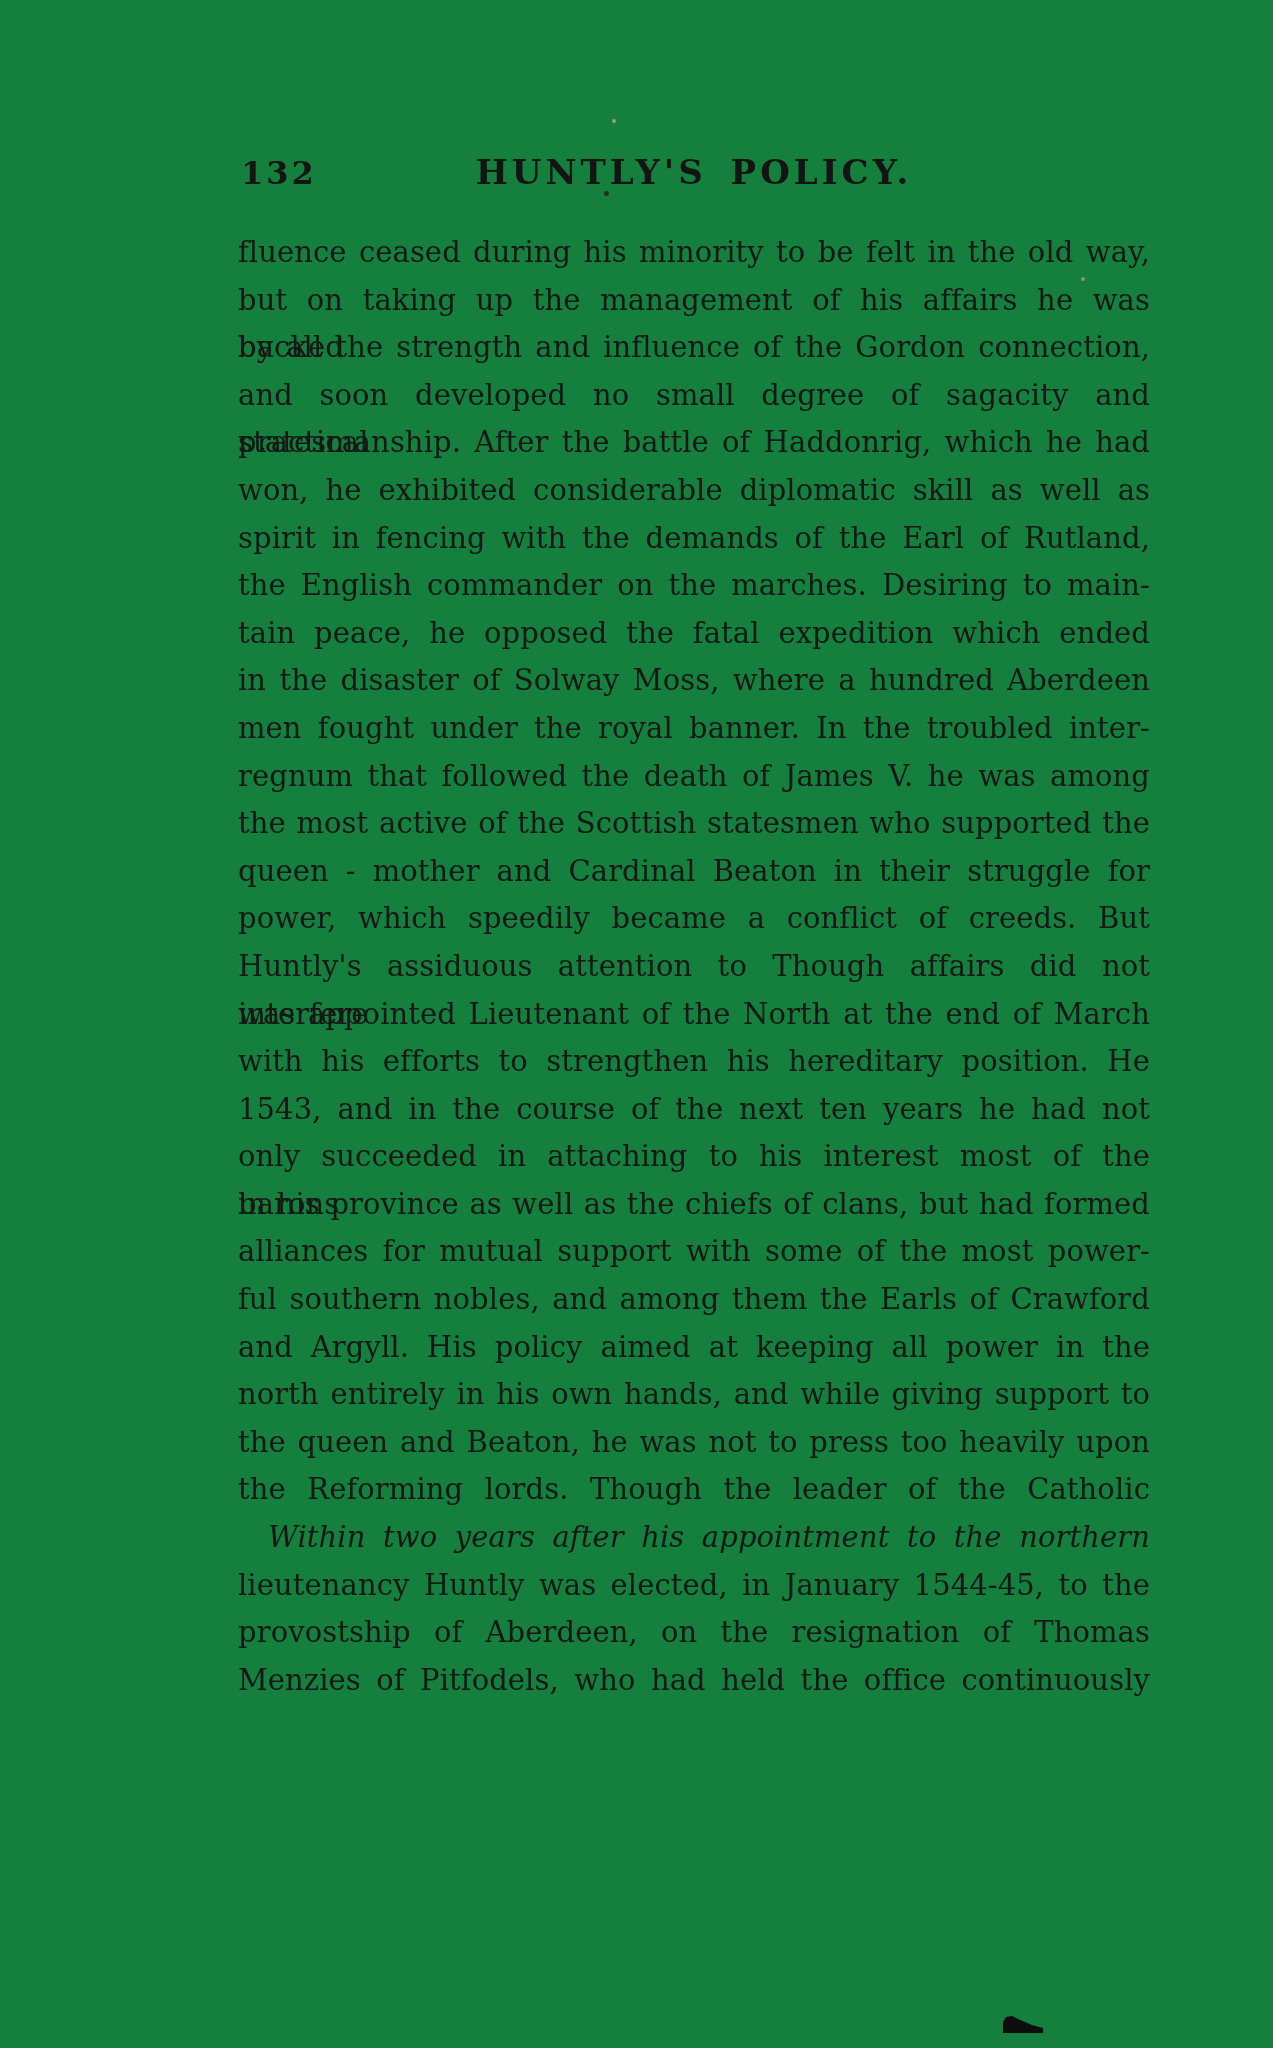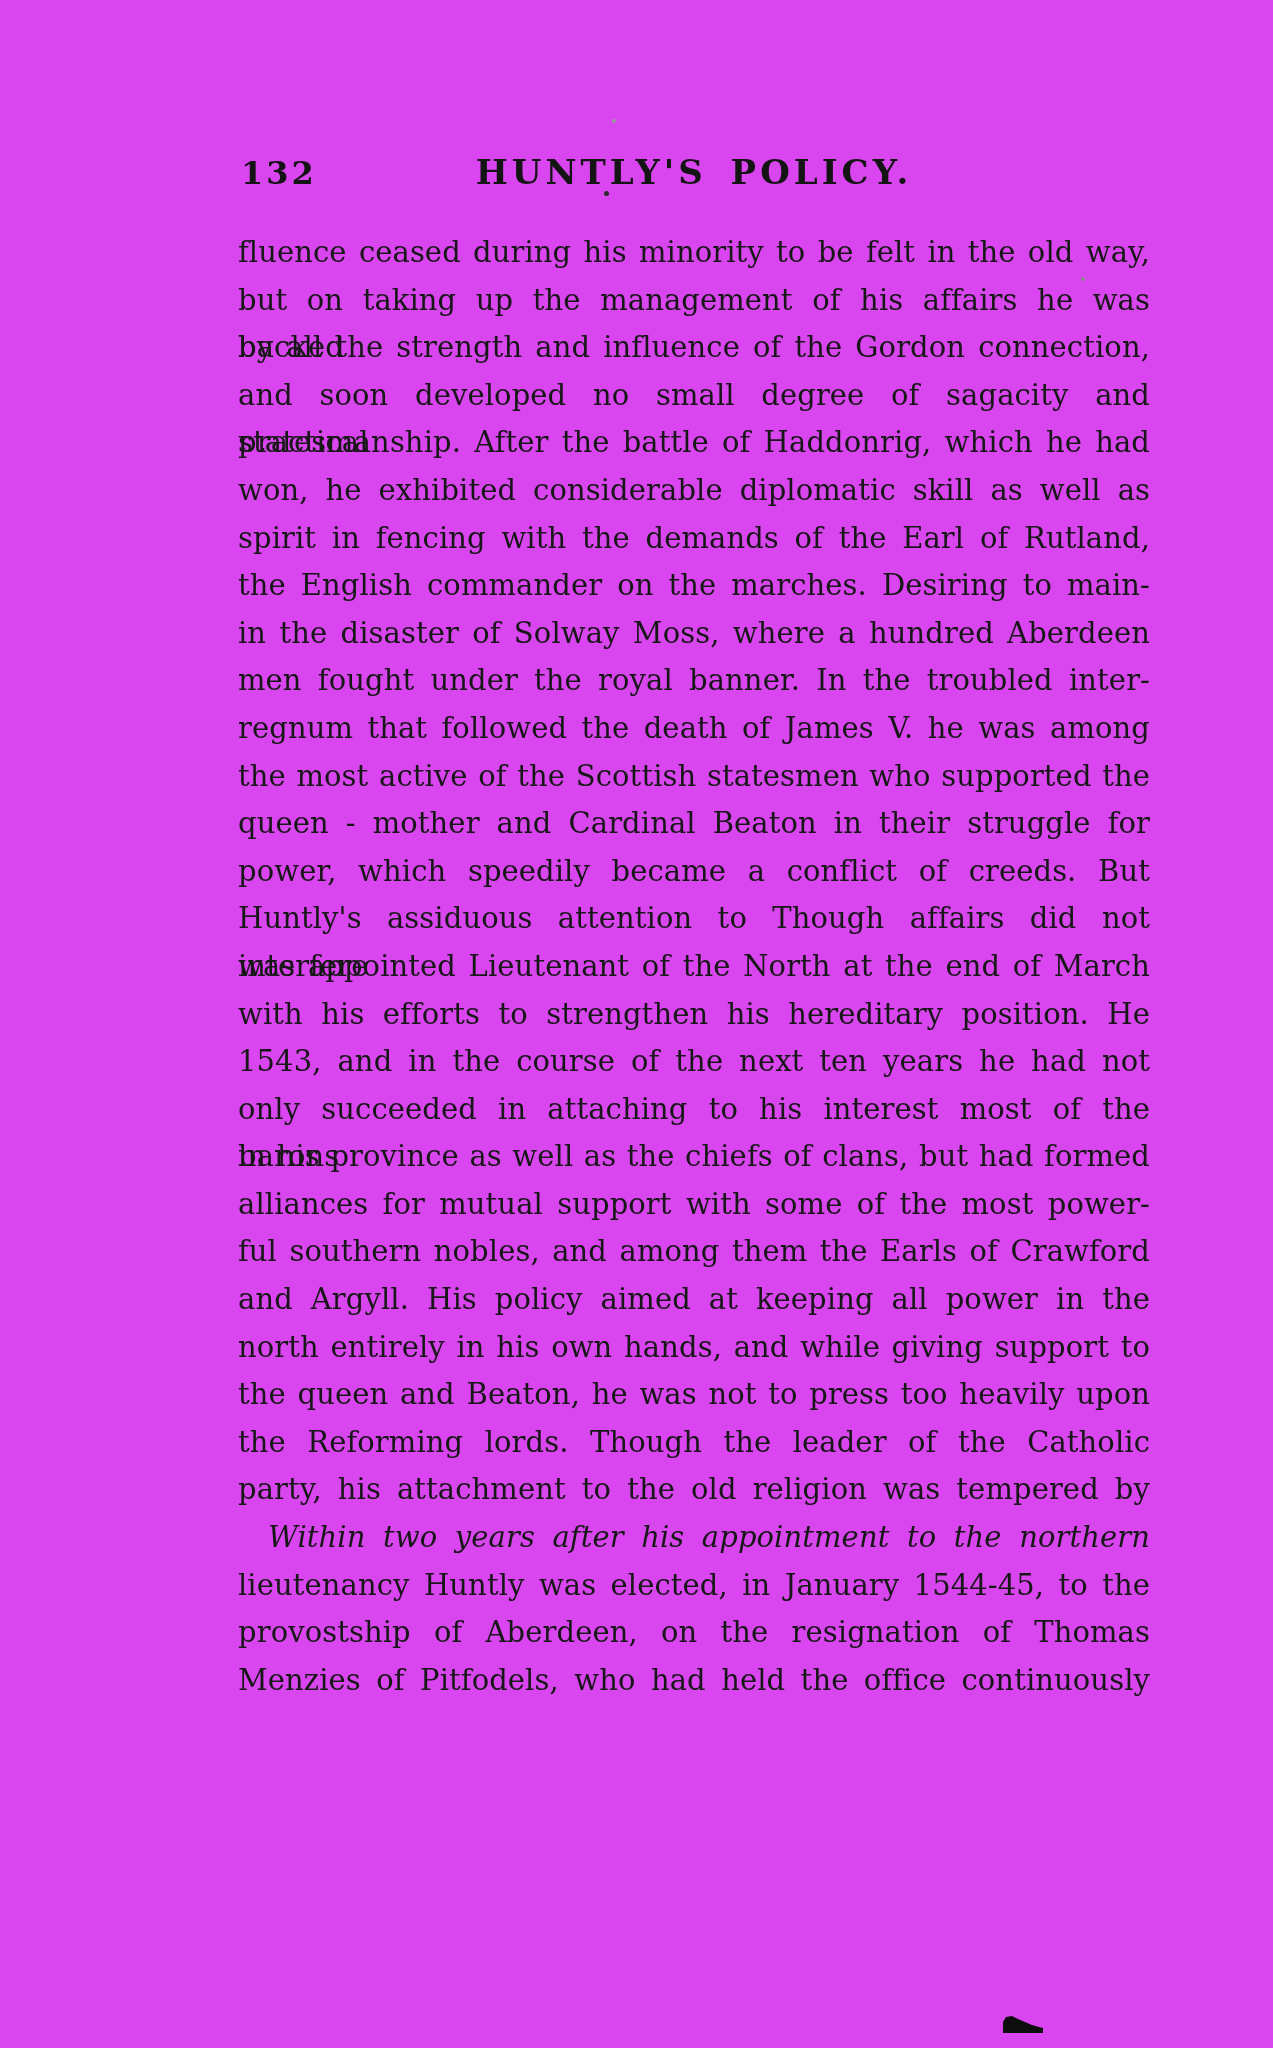--- a/index.html
+++ b/index.html
@@ -4,21 +4,21 @@
 <style>
   html, body {
     margin: 0;
     padding: 0;
     background: #ffffff;
   }
   .page {
     position: relative;
     width: 1273px;
     height: 2048px;
-    background: #d946ef;
+    background: #15803d;
     overflow: hidden;
     font-family: "DejaVu Serif", "Liberation Serif", serif;
     color: #161616;
   }
   .page-number {
     position: absolute;
     left: 241px;
     top: 154px;
     font-size: 32px;
     letter-spacing: 3px;
@@ -107,39 +107,39 @@
 
   <main class="body-text" id="body-text">
       <div class="line">fluence ceased during his minority to be felt in the old way,</div>
       <div class="line">but on taking up the management of his affairs he was backed</div>
       <div class="line">by all the strength and influence of the Gordon connection,</div>
       <div class="line">and soon developed no small degree of sagacity and practical</div>
       <div class="line">statesmanship.  After the battle of Haddonrig, which he had</div>
       <div class="line">won, he exhibited considerable diplomatic skill as well as</div>
       <div class="line">spirit in fencing with the demands of the Earl of Rutland,</div>
       <div class="line">the English commander on the marches.  Desiring to main-</div>
+      <div class="line">tain peace, he opposed the fatal expedition which ended</div>
       <div class="line">in the disaster of Solway Moss, where a hundred Aberdeen</div>
       <div class="line">men fought under the royal banner.  In the troubled inter-</div>
       <div class="line">regnum that followed the death of James V. he was among</div>
       <div class="line">the most active of the Scottish statesmen who supported the</div>
       <div class="line">queen - mother and Cardinal Beaton in their struggle for</div>
       <div class="line">power, which speedily became a conflict of creeds.  But</div>
       <div class="line">Huntly's assiduous attention to Though affairs did not interfere</div>
       <div class="line">was appointed Lieutenant of the North at the end of March</div>
       <div class="line">with his efforts to strengthen his hereditary position.  He</div>
       <div class="line">1543, and in the course of the next ten years he had not</div>
       <div class="line">only succeeded in attaching to his interest most of the barons</div>
       <div class="line">in his province as well as the chiefs of clans, but had formed</div>
       <div class="line">alliances for mutual support with some of the most power-</div>
       <div class="line">ful southern nobles, and among them the Earls of Crawford</div>
       <div class="line">and Argyll.  His policy aimed at keeping all power in the</div>
       <div class="line">north entirely in his own hands, and while giving support to</div>
       <div class="line">the queen and Beaton, he was not to press too heavily upon</div>
       <div class="line">the Reforming lords.  Though the leader of the Catholic</div>
-      <div class="line">party, his attachment to the old religion was tempered by</div>
       <div class="line indent">Within two years after his appointment to the northern</div>
       <div class="line">lieutenancy Huntly was elected, in January 1544-45, to the</div>
       <div class="line">provostship of Aberdeen, on the resignation of Thomas</div>
       <div class="line">Menzies of Pitfodels, who had held the office continuously</div>
     </main>
 
   <svg class="ink-blot" width="46" height="24" viewBox="0 0 46 24" aria-hidden="true">
     <polygon points="2,20 2,9 5,4 11,3 17,6 24,9 31,12 38,14 42,15 42,20" fill="#0d0d0d"></polygon>
   </svg>
 

